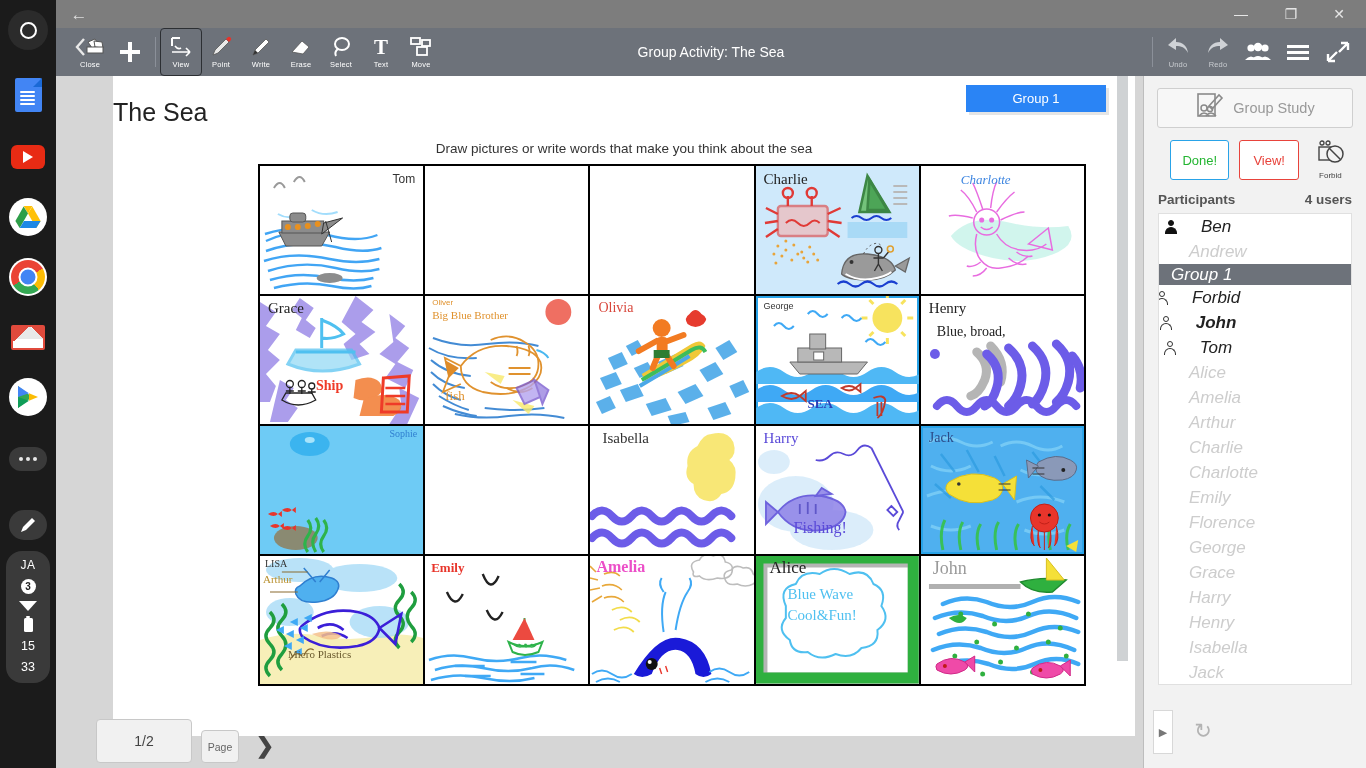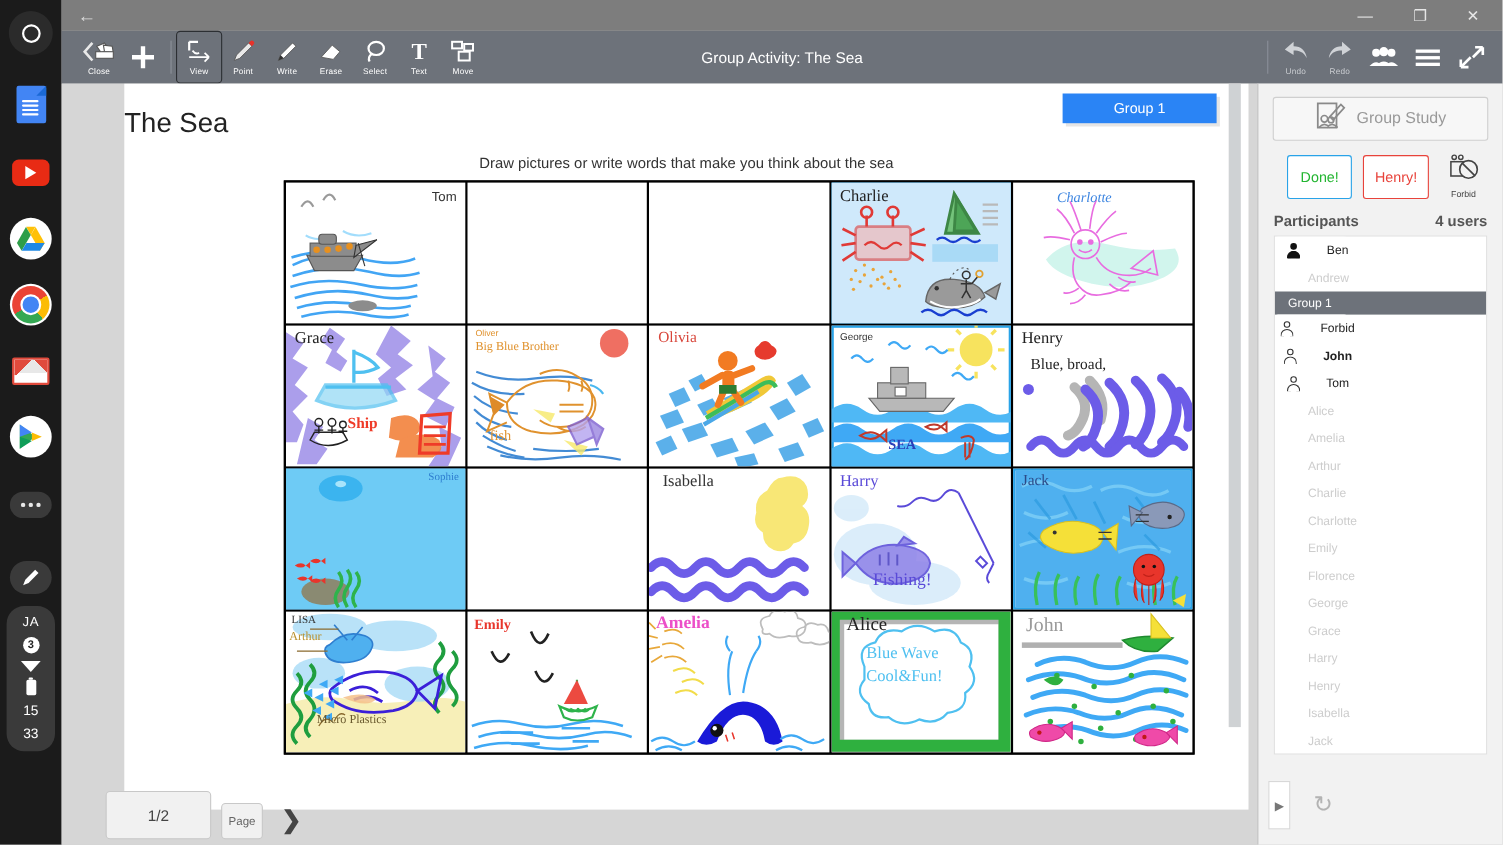--- a/index.html
+++ b/index.html
@@ -111,21 +111,21 @@
   .act{width:66px;height:40px;background:#fff;border-radius:3px;display:flex;align-items:center;
      justify-content:center;font-size:13px;cursor:pointer;}
   #done-btn{border:1.5px solid #29a3e8;color:#23b531;margin-left:12px;}
   #help-btn{border:1.5px solid #e8433b;color:#e8433b;}
   #forbid-btn{width:48px;display:flex;flex-direction:column;align-items:center;cursor:pointer;}
   #forbid-btn .fl{font-size:8px;color:#444;margin-top:1px;}
   #part-head{display:flex;justify-content:space-between;padding:4px 14px 6px;}
   #part-head .a{font-size:13.5px;color:#555;font-weight:bold;}
   #part-head .b{font-size:13.5px;color:#555;font-weight:bold;}
   #plist{margin:0 14px;background:#fff;border:1px solid #e0e0e0;height:472px;overflow:hidden;}
-  .prow{height:25px;display:flex;align-items:center;padding-left:12px;gap:24px;font-size:11px;cursor:pointer;}
+  .prow{height:25px;display:flex;align-items:center;padding-left:12px;gap:24px;font-size:17px;cursor:pointer;font-style:italic;}
   .prow.dim{color:#cdcdcd;padding-left:30px;}
   .prow.act{color:#222;}
   .prow.bold{font-weight:bold;}
   .prow.grp{background:#6d727a;color:#fff;padding-left:12px;height:21px;}
   .uico{width:12px;height:14px;position:relative;flex:0 0 12px;}
   .uico .h{position:absolute;left:3px;top:0;width:6px;height:6px;border-radius:50%;border:1.1px solid #333;}
   .uico .b{position:absolute;left:0;top:7px;width:12px;height:7px;border-radius:6px 6px 0 0;border:1.1px solid #333;border-bottom:none;}
   .uico.solid .h{background:#111;border-color:#111;}
   .uico.solid .b{background:#111;border-color:#111;}
   #rp-foot{position:absolute;left:0;bottom:8px;width:223px;height:48px;}
@@ -924,21 +924,21 @@
         <circle cx="9" cy="16" r="3" fill="none" stroke="#8a8a8a" stroke-width="1.5"></circle>
         <circle cx="15" cy="17" r="2.6" fill="none" stroke="#8a8a8a" stroke-width="1.5"></circle>
         <path d="M4 24 q5-6 10 0 M11 24 q5-6 10 0" fill="none" stroke="#8a8a8a" stroke-width="1.5"></path>
       </svg>
     </span>
     <span class="t">Group Study</span>
   </div>
 
   <div id="act-row">
     <div class="act" id="done-btn">Done!</div>
-    <div class="act" id="help-btn">Henry!</div>
+    <div class="act" id="help-btn">View!</div>
     <div id="forbid-btn">
       <span>
         <svg width="32" height="26" viewBox="0 0 32 26">
           <circle cx="8" cy="3" r="2" fill="none" stroke="#444" stroke-width="1.3"></circle>
           <circle cx="14" cy="3" r="2" fill="none" stroke="#444" stroke-width="1.3"></circle>
           <rect x="5" y="7" width="12" height="13" fill="none" stroke="#444" stroke-width="1.4"></rect>
           <circle cx="21" cy="14" r="8" fill="#f2f2f2" stroke="#444" stroke-width="1.5"></circle>
           <path d="M15.5 8.5 L26.5 19.5" stroke="#444" stroke-width="1.5"></path>
         </svg>
       </span>

